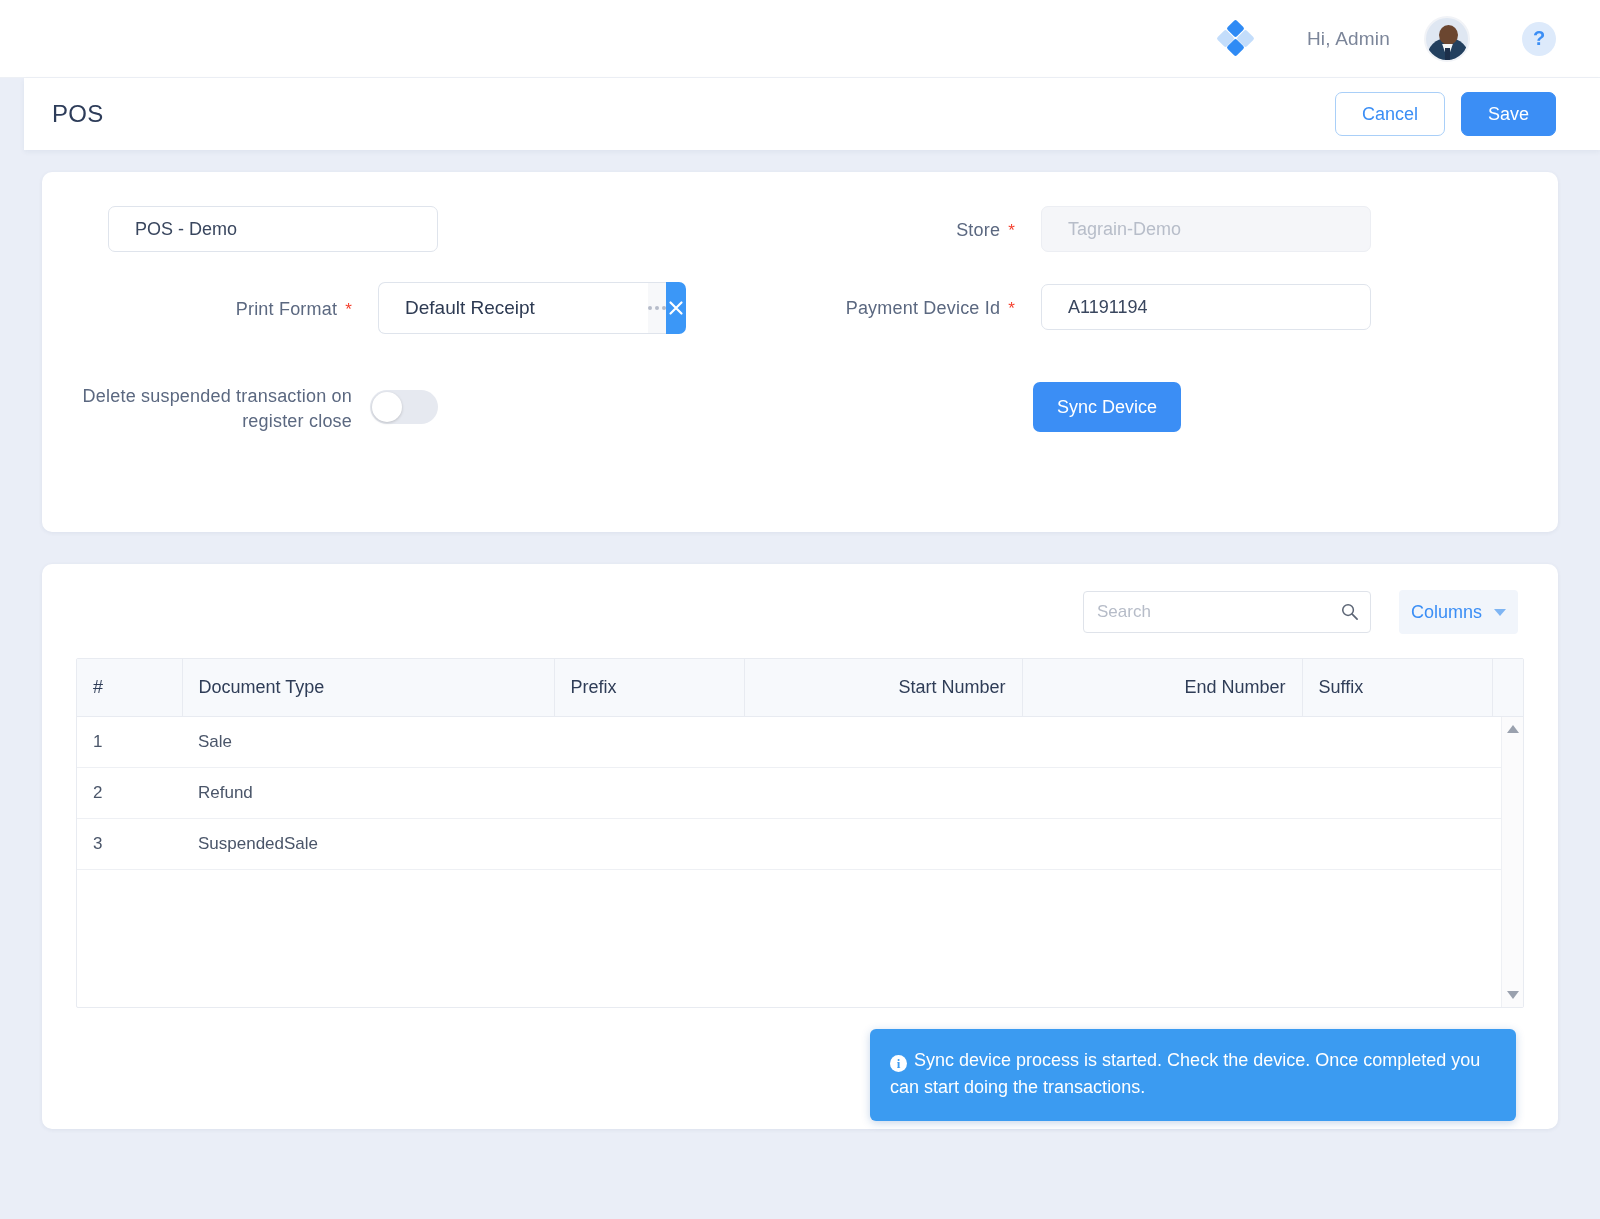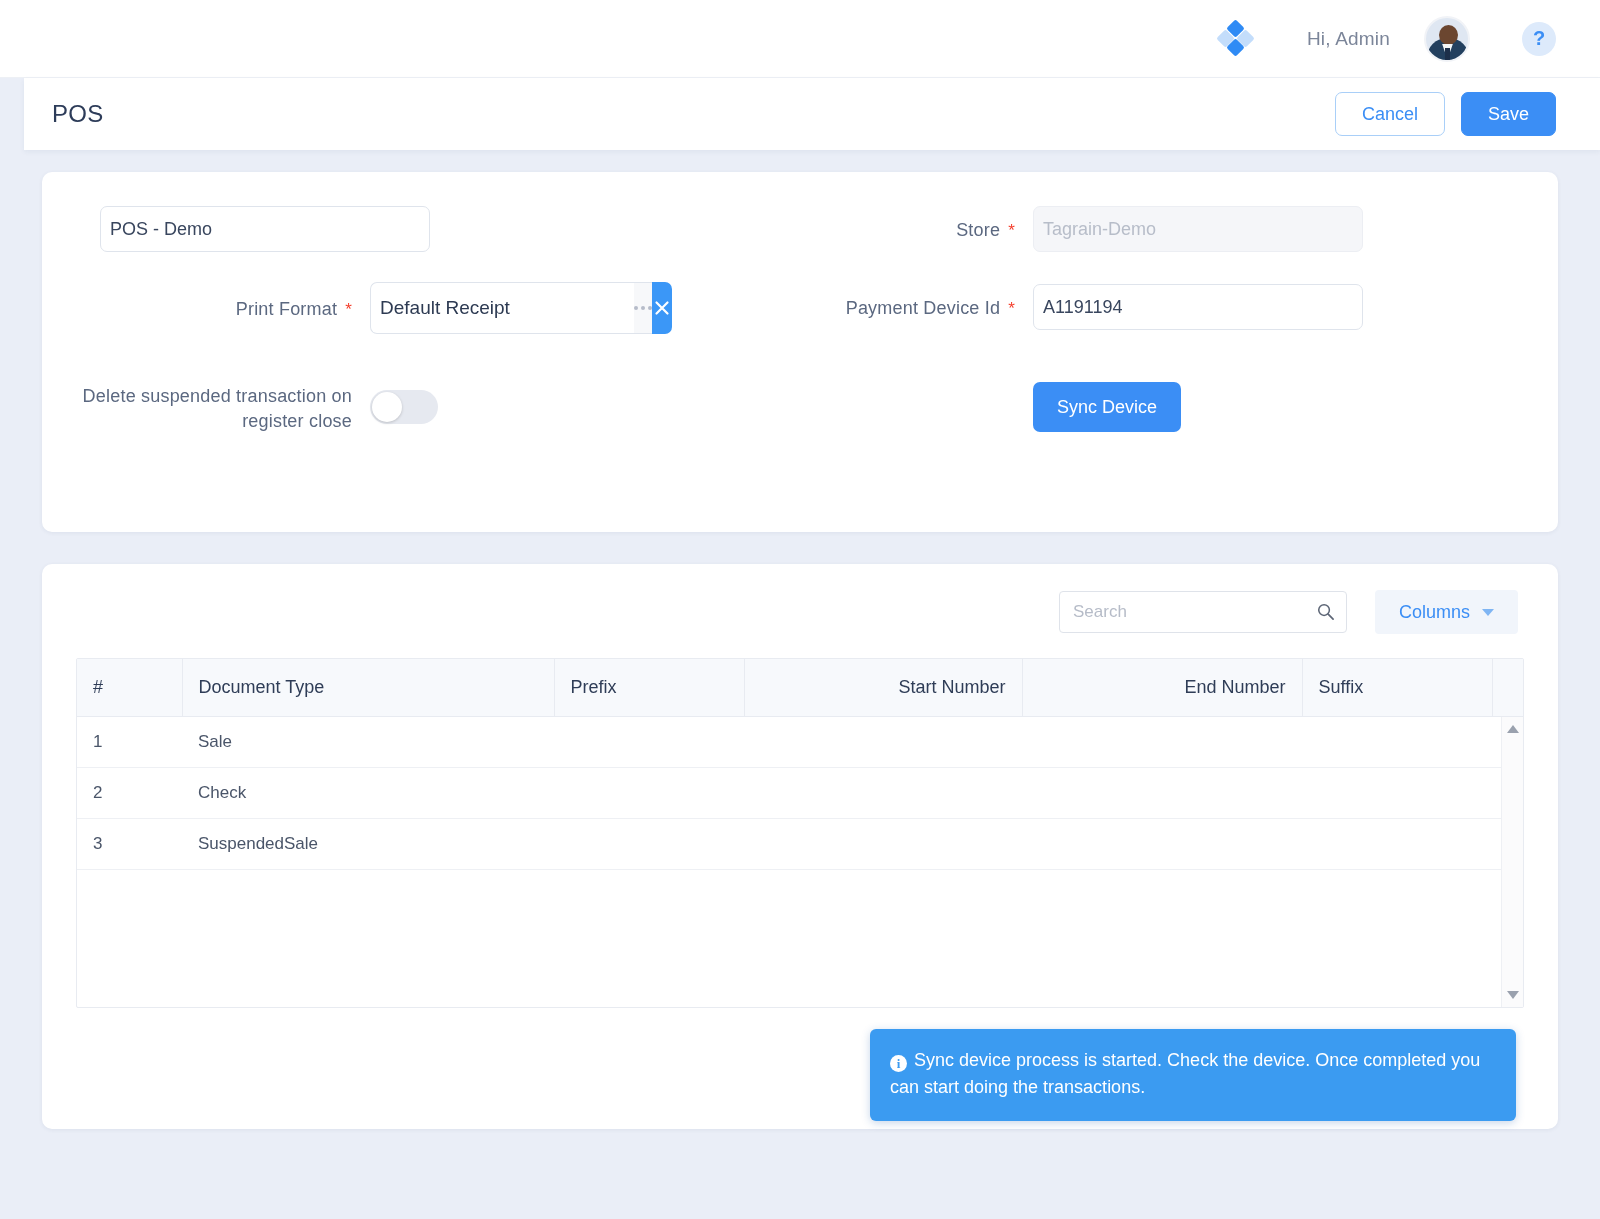--- a/index.html
+++ b/index.html
@@ -92,22 +92,22 @@
   .label-cell {
     width: 270px; text-align: right; padding-top: 12px; padding-right: 0;
     font-size: 18px; color: #5b6880; letter-spacing: .2px;
     line-height: 1.4;
   }
   .req { color: #f4402e; font-size: 17px; margin-left: 8px; }
   .input-cell { margin-left: 18px; }
 
   .txt {
     width: 330px; height: 46px; border: 1px solid #dfe4ec; border-radius: 7px;
-    background: #fff; font-size: 18px; color: #39465e; padding: 0 9px;
-    font-family: "Liberation Sans", sans-serif; outline: none;
+    background: #fff; font-size: 18px; color: #39465e; padding: 0 26px;
+    font-family: "Liberation Sans", sans-serif; outline: none; margin-left: 8px;
   }
   .txt.disabled { background: #f5f6f9; color: #b7bdc9; border-color: #eceef3; }
 
   .combo { display: flex; width: 276px; height: 52px; }
   .combo .txt {
     height: 52px; width: 270px; border-radius: 7px 0 0 7px; border-right: none;
     font-size: 19px; color: #2d3a52;
   }
   .dots-btn {
     width: 32px; height: 52px; background: #f7f8fa;
@@ -142,21 +142,21 @@
   .search-wrap { position: relative; width: 288px; }
   .search-input {
     width: 100%; height: 42px; border: 1px solid #dfe3ea; border-radius: 4px;
     padding: 0 40px 0 13px; font-size: 17px; color: #39465e; outline: none;
     font-family: "Liberation Sans", sans-serif; background: #fff;
   }
   .search-input::placeholder { color: #b6bcc8; }
   .search-ico { position: absolute; right: 12px; top: 11px; color: #5c6575; }
   .columns-btn {
     background: #f1f5fb; color: #3b8ef5; border: none; border-radius: 4px;
-    height: 44px; padding: 0 24px; font-size: 18px; cursor: pointer;
+    height: 44px; padding: 0 12px; font-size: 18px; cursor: pointer;
     display: flex; align-items: center; gap: 12px;
     font-family: "Liberation Sans", sans-serif;
   }
   .caret { width: 0; height: 0; border-left: 6px solid transparent; border-right: 6px solid transparent; border-top: 7px solid #7fb5f3; }
 
   .grid-outer { margin-top: 24px; border: 1px solid #e8ebf1; border-radius: 2px; position: relative; }
   table { width: 100%; border-collapse: collapse; table-layout: fixed; }
   thead th {
     background: #f7f9fc; font-size: 18px; color: #2f3d57; font-weight: normal;
     text-align: left; padding: 18px 16px; border-bottom: 1px solid #e8ebf1;
@@ -346,21 +346,21 @@
               <td class="c-idx" style="width:105px">1</td>
               <td style="width:372px">Sale</td>
               <td style="width:190px"></td>
               <td style="width:278px"></td>
               <td style="width:280px"></td>
               <td style="width:190px"></td>
               <td></td>
             </tr>
             <tr>
               <td style="width:105px">2</td>
-              <td style="width:372px">Check</td>
+              <td style="width:372px">Refund</td>
               <td style="width:190px"></td>
               <td style="width:278px"></td>
               <td style="width:280px"></td>
               <td style="width:190px"></td>
               <td></td>
             </tr>
             <tr>
               <td style="width:105px">3</td>
               <td style="width:372px">SuspendedSale</td>
               <td style="width:190px"></td>

